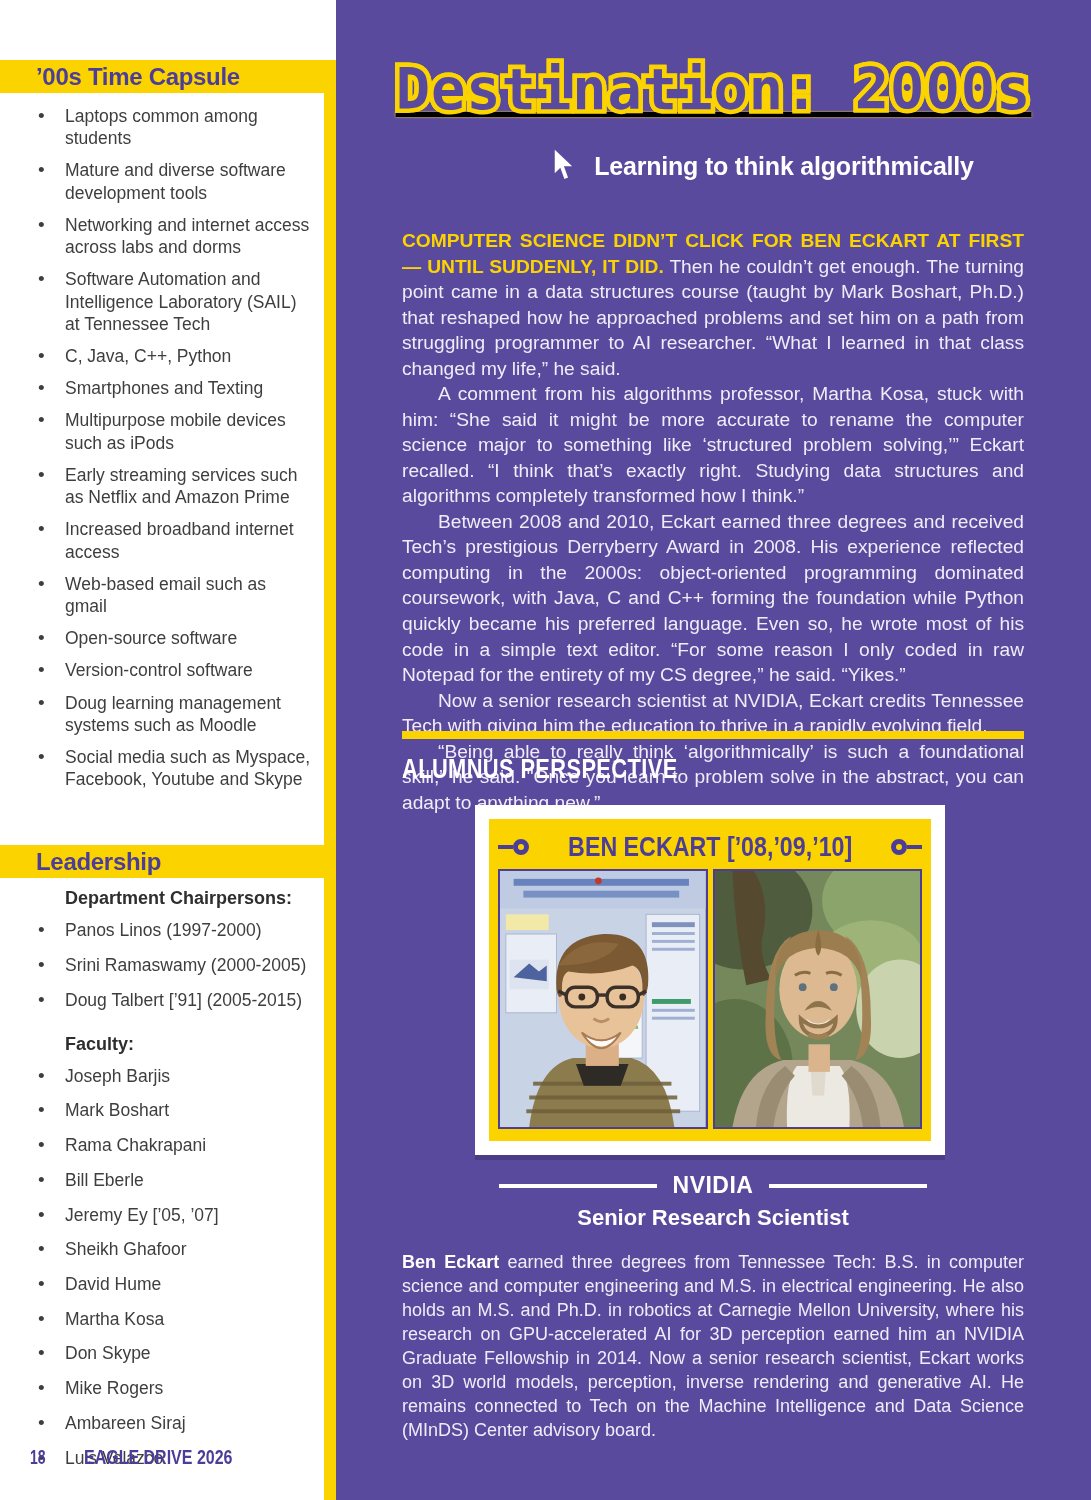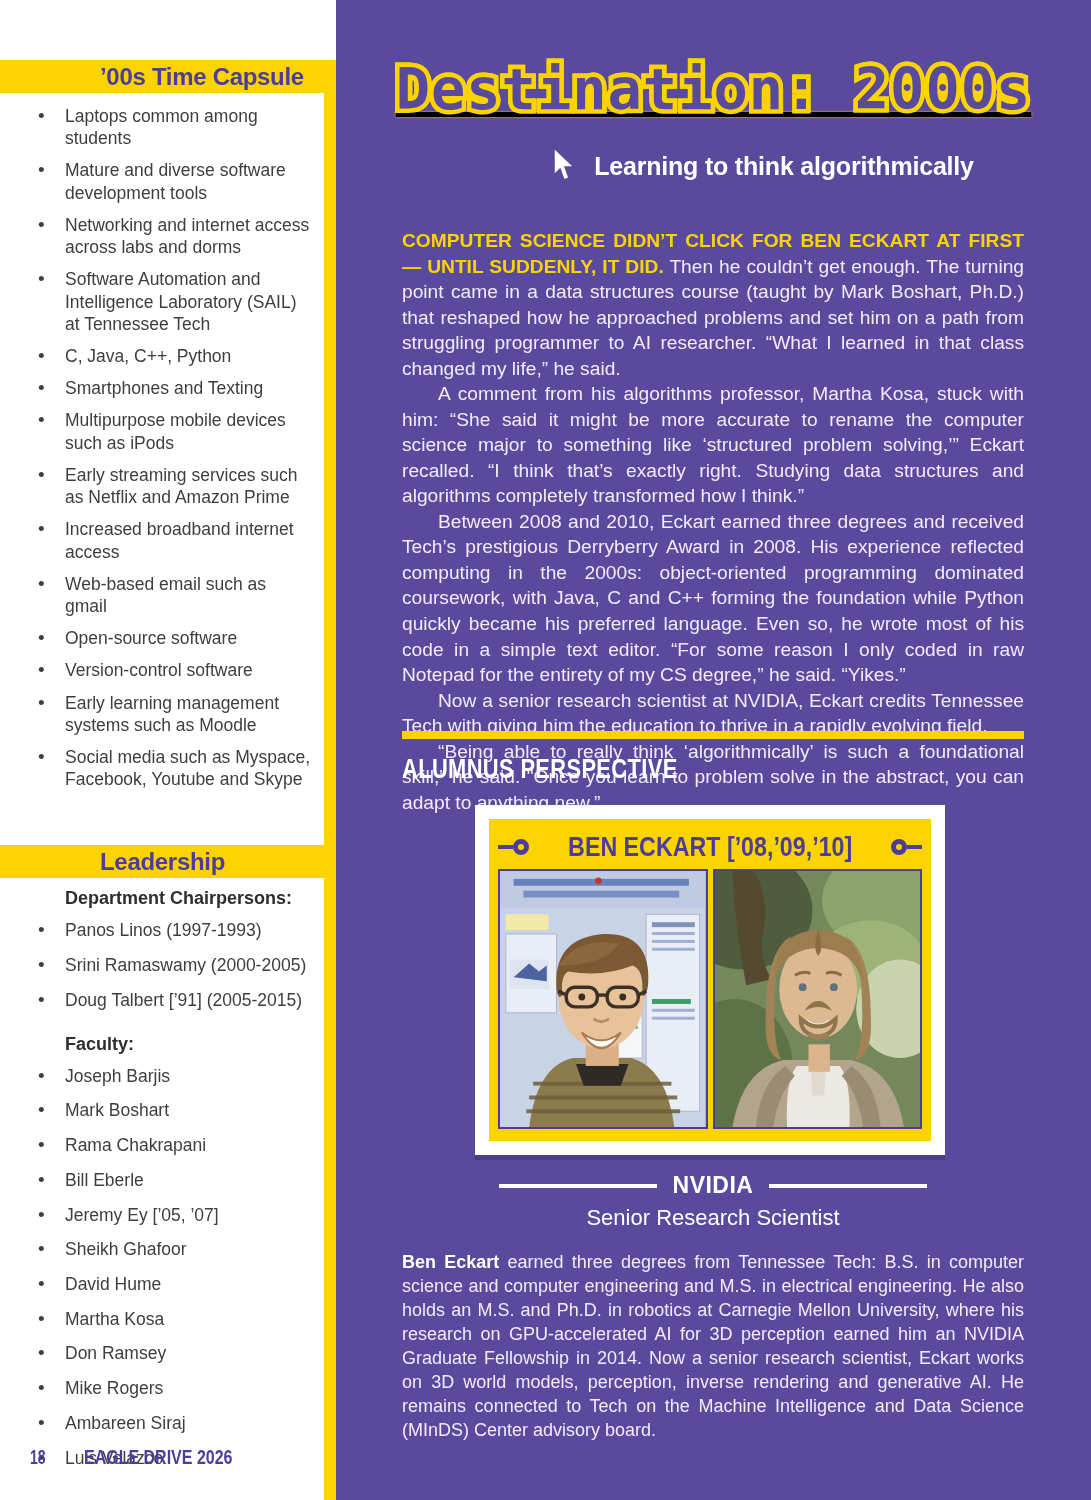--- a/index.html
+++ b/index.html
@@ -8,21 +8,21 @@
     height:1500px; position:relative; background:#ffffff;
     font-family:"Liberation Sans", sans-serif;
     -webkit-font-smoothing:antialiased;
   }
   .page { position:absolute; inset:0; width:1091px; height:1500px; overflow:hidden; }
 
   
   .sidebar { position:absolute; left:0; top:0; width:336px; height:1500px; background:#ffffff; }
   .side-bar-head {
     position:absolute; left:0; width:336px; height:33px; background:#fbd400;
-    display:flex; align-items:center; padding-left:100px;
+    display:flex; align-items:center; padding-left:36px;
   }
   .side-bar-head .lbl {
     color:#4c3d99; font-weight:bold; font-size:24px; letter-spacing:-0.3px;
   }
   .tc-head { top:60px; }
   .ld-head { top:845px; }
 
   .side-list { position:absolute; left:36px; width:276px; list-style:none; }
   .side-list li {
     position:relative; padding-left:29px; margin-bottom:10px;
@@ -107,21 +107,21 @@
   }
   .photos { display:flex; gap:5px; }
   .photo { width:211px; height:260px; border:2px solid #4c3d99; overflow:hidden; background:#888; }
   .photo svg { display:block; width:100%; height:100%; }
 
   
   .role { position:absolute; left:66px; top:1172px; width:622px; text-align:center; }
   .role-company-row { display:flex; align-items:center; justify-content:center; gap:16px; }
   .role-line { width:158px; height:4px; background:#ffffff; }
   .role-company { color:#ffffff; font-weight:bold; font-size:23px; letter-spacing:0.5px; }
-  .role-title { margin-top:6px; color:#ffffff; font-weight:normal; font-size:22px; }
+  .role-title { margin-top:6px; color:#ffffff; font-weight:bold; font-size:22px; }
 
   .bio { position:absolute; left:66px; top:1251px; width:622px; }
   .bio p { color:#f1ecf8; font-size:18px; line-height:1.33; text-align:justify; }
   .bio .bold { font-weight:bold; color:#ffffff; }
 </style>
 </head>
 <body>
 
 <div class="page">
 
@@ -137,46 +137,46 @@
       <li>Networking and internet access across labs and dorms</li>
       <li>Software Automation and Intelligence Laboratory (SAIL) at Tennessee Tech</li>
       <li>C, Java, C++, Python</li>
       <li>Smartphones and Texting</li>
       <li>Multipurpose mobile devices such as iPods</li>
       <li>Early streaming services such as Netflix and Amazon Prime</li>
       <li>Increased broadband internet access</li>
       <li>Web-based email such as gmail</li>
       <li>Open-source software</li>
       <li>Version-control software</li>
-      <li>Early learning management systems such as Moodle</li>
+      <li>Doug learning management systems such as Moodle</li>
       <li>Social media such as Myspace, Facebook, Youtube and Skype</li>
     </ul>
 
     <div class="side-bar-head ld-head">
       <span class="lbl">Leadership</span>
     </div>
 
     <div class="ld-block">
       <div class="ld-subhead">Department Chairpersons:</div>
       <ul class="side-list ld-chairs">
-        <li>Panos Linos (1997-1993)</li>
+        <li>Panos Linos (1997-2000)</li>
         <li>Srini Ramaswamy (2000-2005)</li>
         <li>Doug Talbert [’91] (2005-2015)</li>
       </ul>
       <div class="ld-subhead ld-fac-head">Faculty:</div>
       <ul class="side-list ld-fac">
         <li>Joseph Barjis</li>
         <li>Mark Boshart</li>
         <li>Rama Chakrapani</li>
         <li>Bill Eberle</li>
         <li>Jeremy Ey [’05, ’07]</li>
         <li>Sheikh Ghafoor</li>
         <li>David Hume</li>
         <li>Martha Kosa</li>
-        <li>Don Ramsey</li>
+        <li>Don Skype</li>
         <li>Mike Rogers</li>
         <li>Ambareen Siraj</li>
         <li>Luis Velazco</li>
       </ul>
     </div>
 
     <div class="folio">
       <span class="pagenum">18</span>
       <span class="pub">EAGLE DRIVE 2026</span>
     </div>

